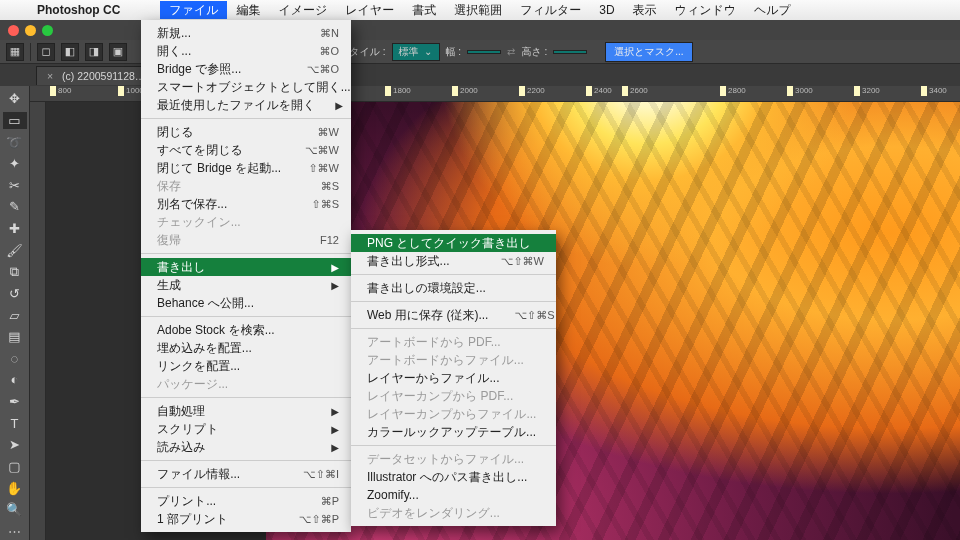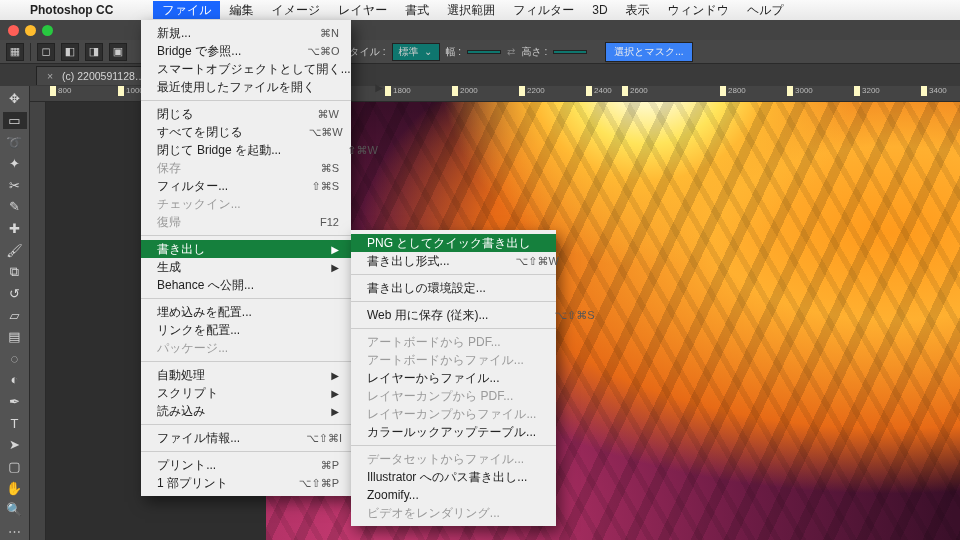--- a/index.html
+++ b/index.html
@@ -1,19 +1,19 @@
 <!DOCTYPE html>
 <html><head>
 <meta charset="utf-8">
 <style>
   * { margin: 0; padding: 0; box-sizing: border-box; font-family: -apple-system, "Helvetica Neue", Arial, sans-serif; }
   body { background: #2e2e2e; width: 960px; height: 540px; overflow: hidden; position: relative; }
 
   
-  .menubar { height: 20px; background: linear-gradient(#fafafa,#e8e8e8); display: flex; align-items: center; font-size: 12px; color: #222; padding-left: 16px; user-select: none; }
+  .menubar { height: 20px; background: linear-gradient(#fafafa,#e8e8e8); display: flex; align-items: center; font-size: 12px; color: #222; padding-left: 23px; user-select: none; }
   .menubar .apple { font-size: 13px; margin-right: 14px; }
   .menubar .appname { font-weight: bold; margin-right: 12px; }
   .menubar .mitem { padding: 2px 9px; }
   .menubar .mitem.active { background: #1a66ff; color: #fff; margin-left: 28px; }
 
   
   .titlebar { height: 20px; background: #434343; display: flex; align-items: center; padding-left: 8px; gap: 6px; }
   .dot { width: 11px; height: 11px; border-radius: 50%; }
   .red { background: #ff5f57; } .yellow { background: #febc2e; } .green { background: #28c840; }
 
@@ -49,21 +49,21 @@
      linear-gradient(120deg,#1a0a12 0%, #3b1324 25%, #8d2a58 45%, #d85b2a 60%, #f4a637 75%, #2a0f17 100%);
   }
   .picture::after { content:""; position:absolute; inset:0; background:
      repeating-linear-gradient(115deg, rgba(0,0,0,0.25) 0 10px, rgba(0,0,0,0) 10px 30px),
      repeating-linear-gradient(60deg, rgba(0,0,0,0.15) 0 6px, rgba(0,0,0,0) 6px 22px);
      mix-blend-mode: multiply; opacity:0.55;
   }
 
   
   .menu { position:absolute; background:#efefef; box-shadow: 4px 6px 14px rgba(0,0,0,0.5); font-size:12px; color:#222; padding:4px 0; }
-  .menu .row { display:flex; align-items:center; justify-content:space-between; height:18px; padding: 0 12px 0 16px; white-space:nowrap;gap:40px; }
+  .menu .row { display:flex; align-items:center; justify-content:space-between; height:18px; padding: 0 12px 0 16px; white-space:nowrap; }
   .menu .row .sc { color:#555; font-size:11px; margin-left:26px; }
   .menu .row .arr { margin-left:20px; font-size:10px; color:#333;}
   .menu .row.disabled { color:#9a9a9a; }
   .menu .row.hl { background:#15803d; color:#fff; }
   .menu .row.hl .arr { color:#fff; }
   .menu hr { border:none; border-top:1px solid #ccc; margin:4px 0; }
 
   .menu1 { left:141px; top:20px; width:210px; }
   .menu2 { left:351px; top:230px; width:205px; }
 </style>
@@ -155,20 +155,24 @@
 <div class="canvas">
   <div class="picture"></div>
 </div>
 
 <div class="menu menu1" id="menu1">
     <div class="row">
       <span>新規...</span>
       <span class="sc">⌘N</span>
     </div>
     <div class="row">
+      <span>開く...</span>
+      <span class="sc">⌘O</span>
+    </div>
+    <div class="row">
       <span>Bridge で参照...</span>
       <span class="sc">⌥⌘O</span>
     </div>
     <div class="row">
       <span>スマートオブジェクトとして開く...</span>
     </div>
     <div class="row">
       <span>最近使用したファイルを開く</span>
       <span class="arr">▶</span>
     </div>
@@ -183,21 +187,21 @@
     </div>
     <div class="row">
       <span>閉じて Bridge を起動...</span>
       <span class="sc">⇧⌘W</span>
     </div>
     <div class="row disabled">
       <span>保存</span>
       <span class="sc">⌘S</span>
     </div>
     <div class="row">
-      <span>フィルター...</span>
+      <span>別名で保存...</span>
       <span class="sc">⇧⌘S</span>
     </div>
     <div class="row disabled">
       <span>チェックイン...</span>
     </div>
     <div class="row disabled">
       <span>復帰</span>
       <span class="sc">F12</span>
     </div>
     <hr>
@@ -206,20 +210,23 @@
       <span class="arr">▶</span>
     </div>
     <div class="row">
       <span>生成</span>
       <span class="arr">▶</span>
     </div>
     <div class="row">
       <span>Behance へ公開...</span>
     </div>
     <hr>
+    <div class="row">
+      <span>Adobe Stock を検索...</span>
+    </div>
     <div class="row">
       <span>埋め込みを配置...</span>
     </div>
     <div class="row">
       <span>リンクを配置...</span>
     </div>
     <div class="row disabled">
       <span>パッケージ...</span>
     </div>
     <hr>

